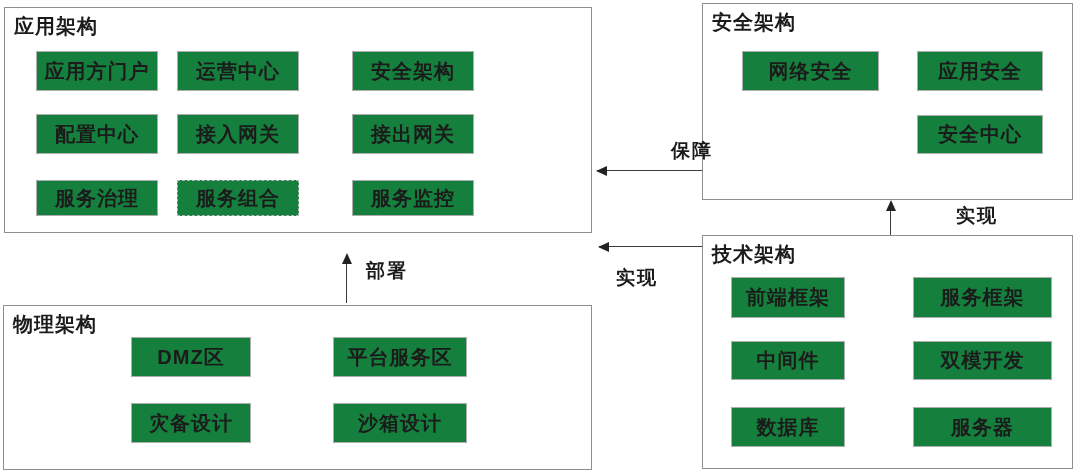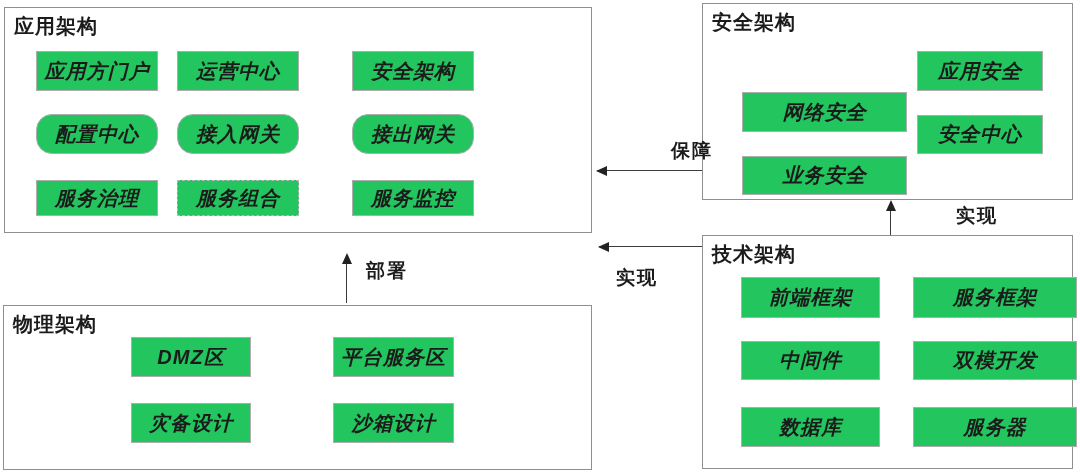--- a/index.html
+++ b/index.html
@@ -21,63 +21,62 @@
     position:absolute;
     left:9px;top:5px;
     font-size:20px;
     font-weight:600;
     letter-spacing:1px;
     white-space:nowrap;
   }
   .item{
     position:absolute;
     border:1.5px solid #adadad;
-    background:#22c55e;
+    background:#15803d;
     box-sizing:border-box;
     display:flex;
     align-items:center;
     justify-content:center;
     font-size:20px;
     font-weight:600;
     letter-spacing:1px;
     white-space:nowrap;
-    font-style:italic;
   }
   .item.dashed{border:1.5px dashed #b8b8b8;}
 
   
   #panel-application{left:4px;top:7px;width:588px;height:226px;}
   #panel-security{left:702px;top:3px;width:371px;height:197px;}
   #panel-technology{left:702px;top:235px;width:371px;height:234px;}
   #panel-physical{left:3px;top:305px;width:589px;height:165px;}
 
   
   .app-c1{left:31px;width:122px;}
   .app-c2{left:172px;width:122px;}
   .app-c3{left:347px;width:122px;}
   .app-r1{top:43px;height:40px;}
-  .app-r2{top:106px;height:40px;border-radius:16px;}
+  .app-r2{top:106px;height:40px;}
   .app-r3{top:172px;height:36px;}
 
   
-  .sec-c1{left:39px;width:165px;margin-top:41px;}
+  .sec-c1{left:39px;width:137px;}
   .sec-c2{left:214px;width:126px;}
   .sec-r1{top:47px;height:40px;}
   .sec-r2{top:111px;height:39px;}
 
   
-  .tec-c1{left:38px;width:139px;}
-  .tec-c2{left:210px;width:164px;}
+  .tec-c1{left:28px;width:114px;}
+  .tec-c2{left:210px;width:139px;}
   .tec-r1{top:41px;height:41px;}
   .tec-r2{top:105px;height:39px;}
   .tec-r3{top:171px;height:40px;}
 
   
   .phy-c1{left:127px;width:120px;}
-  .phy-c2{left:329px;width:121px;}
+  .phy-c2{left:329px;width:134px;}
   .phy-r1{top:31px;height:40px;}
   .phy-r2{top:97px;height:40px;}
 
   
   .hline{position:absolute;height:0;border-top:1.5px solid #3c3c3c;}
   .vline{position:absolute;width:0;border-left:1.5px solid #3c3c3c;}
   .head-left{
     position:absolute;width:0;height:0;
     border-top:5px solid transparent;
     border-bottom:5px solid transparent;
@@ -127,21 +126,20 @@
     <div class="item app-c3 app-r2">接出网关</div>
     <div class="item app-c1 app-r3">服务治理</div>
     <div class="item dashed app-c2 app-r3">服务组合</div>
     <div class="item app-c3 app-r3">服务监控</div>
   </div>
 
   <div class="panel" id="panel-security">
     <div class="panel-title">安全架构</div>
     <div class="item sec-c1 sec-r1">网络安全</div>
     <div class="item sec-c2 sec-r1">应用安全</div>
-    <div class="item sec-c1 sec-r2">业务安全</div>
     <div class="item sec-c2 sec-r2">安全中心</div>
   </div>
 
   <div class="panel" id="panel-technology">
     <div class="panel-title">技术架构</div>
     <div class="item tec-c1 tec-r1">前端框架</div>
     <div class="item tec-c2 tec-r1">服务框架</div>
     <div class="item tec-c1 tec-r2">中间件</div>
     <div class="item tec-c2 tec-r2">双模开发</div>
     <div class="item tec-c1 tec-r3">数据库</div>

